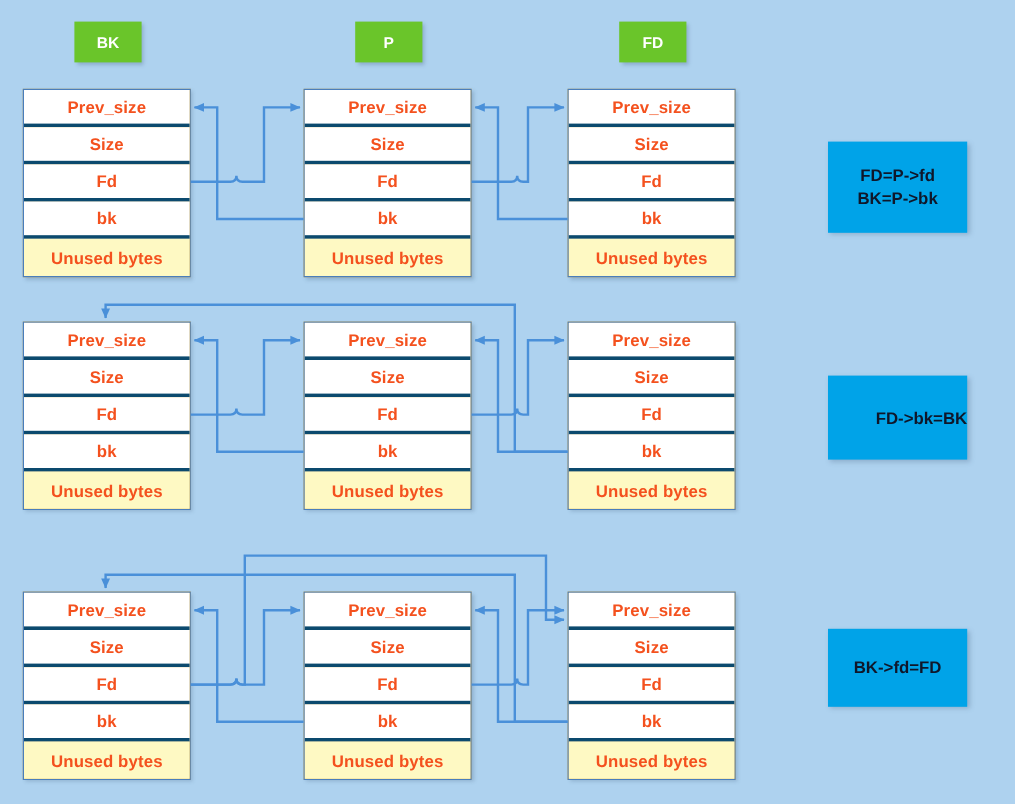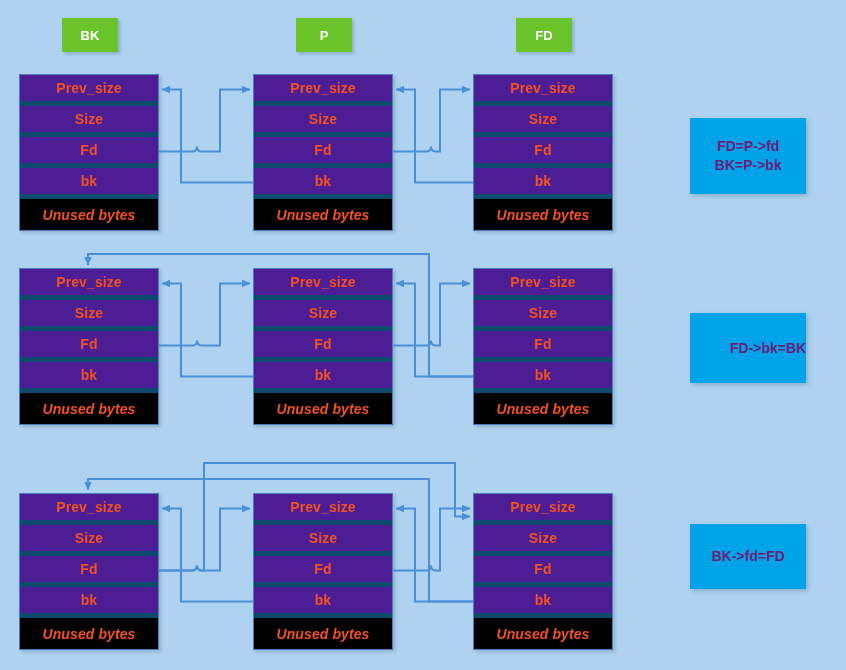--- a/index.html
+++ b/index.html
@@ -29,36 +29,36 @@
     position:absolute;
     width:140px;
     border:1px solid #4a7ebb;
     box-shadow:2px 2px 3px rgba(80,110,140,.30);
     box-sizing:border-box;
     background:#f7b733;
   }
   .field{
     height:31px;
     box-sizing:border-box;
-    background:#4c1d95;
-    border-bottom:5px solid #0c4a6e;
+    background:#ffffff;
+    border-bottom:3px solid #0c4a6e;
     color:#f4511e;
     font-weight:bold;
     font-size:14px;
     display:flex;align-items:center;justify-content:center;
     letter-spacing:.1px;
   }
-  .field.last{border-bottom:none;background:#000000;font-style:italic;}
+  .field.last{border-bottom:none;background:#fef9c3;}
 
   
   .note{
     position:absolute;
     width:116px;
     background:#00a3e8;
-    color:#701a75;
+    color:#0f172a;
     font-weight:bold;
     font-size:14px;
     display:flex;flex-direction:column;
     align-items:center;justify-content:center;
     box-shadow:2px 2px 4px rgba(80,110,140,.35);
     line-height:19px;
   }
 
   svg.wires{position:absolute;left:0;top:0;width:846px;height:670px;pointer-events:none;}
   .w{fill:none;stroke:#4a90d9;stroke-width:2;}

